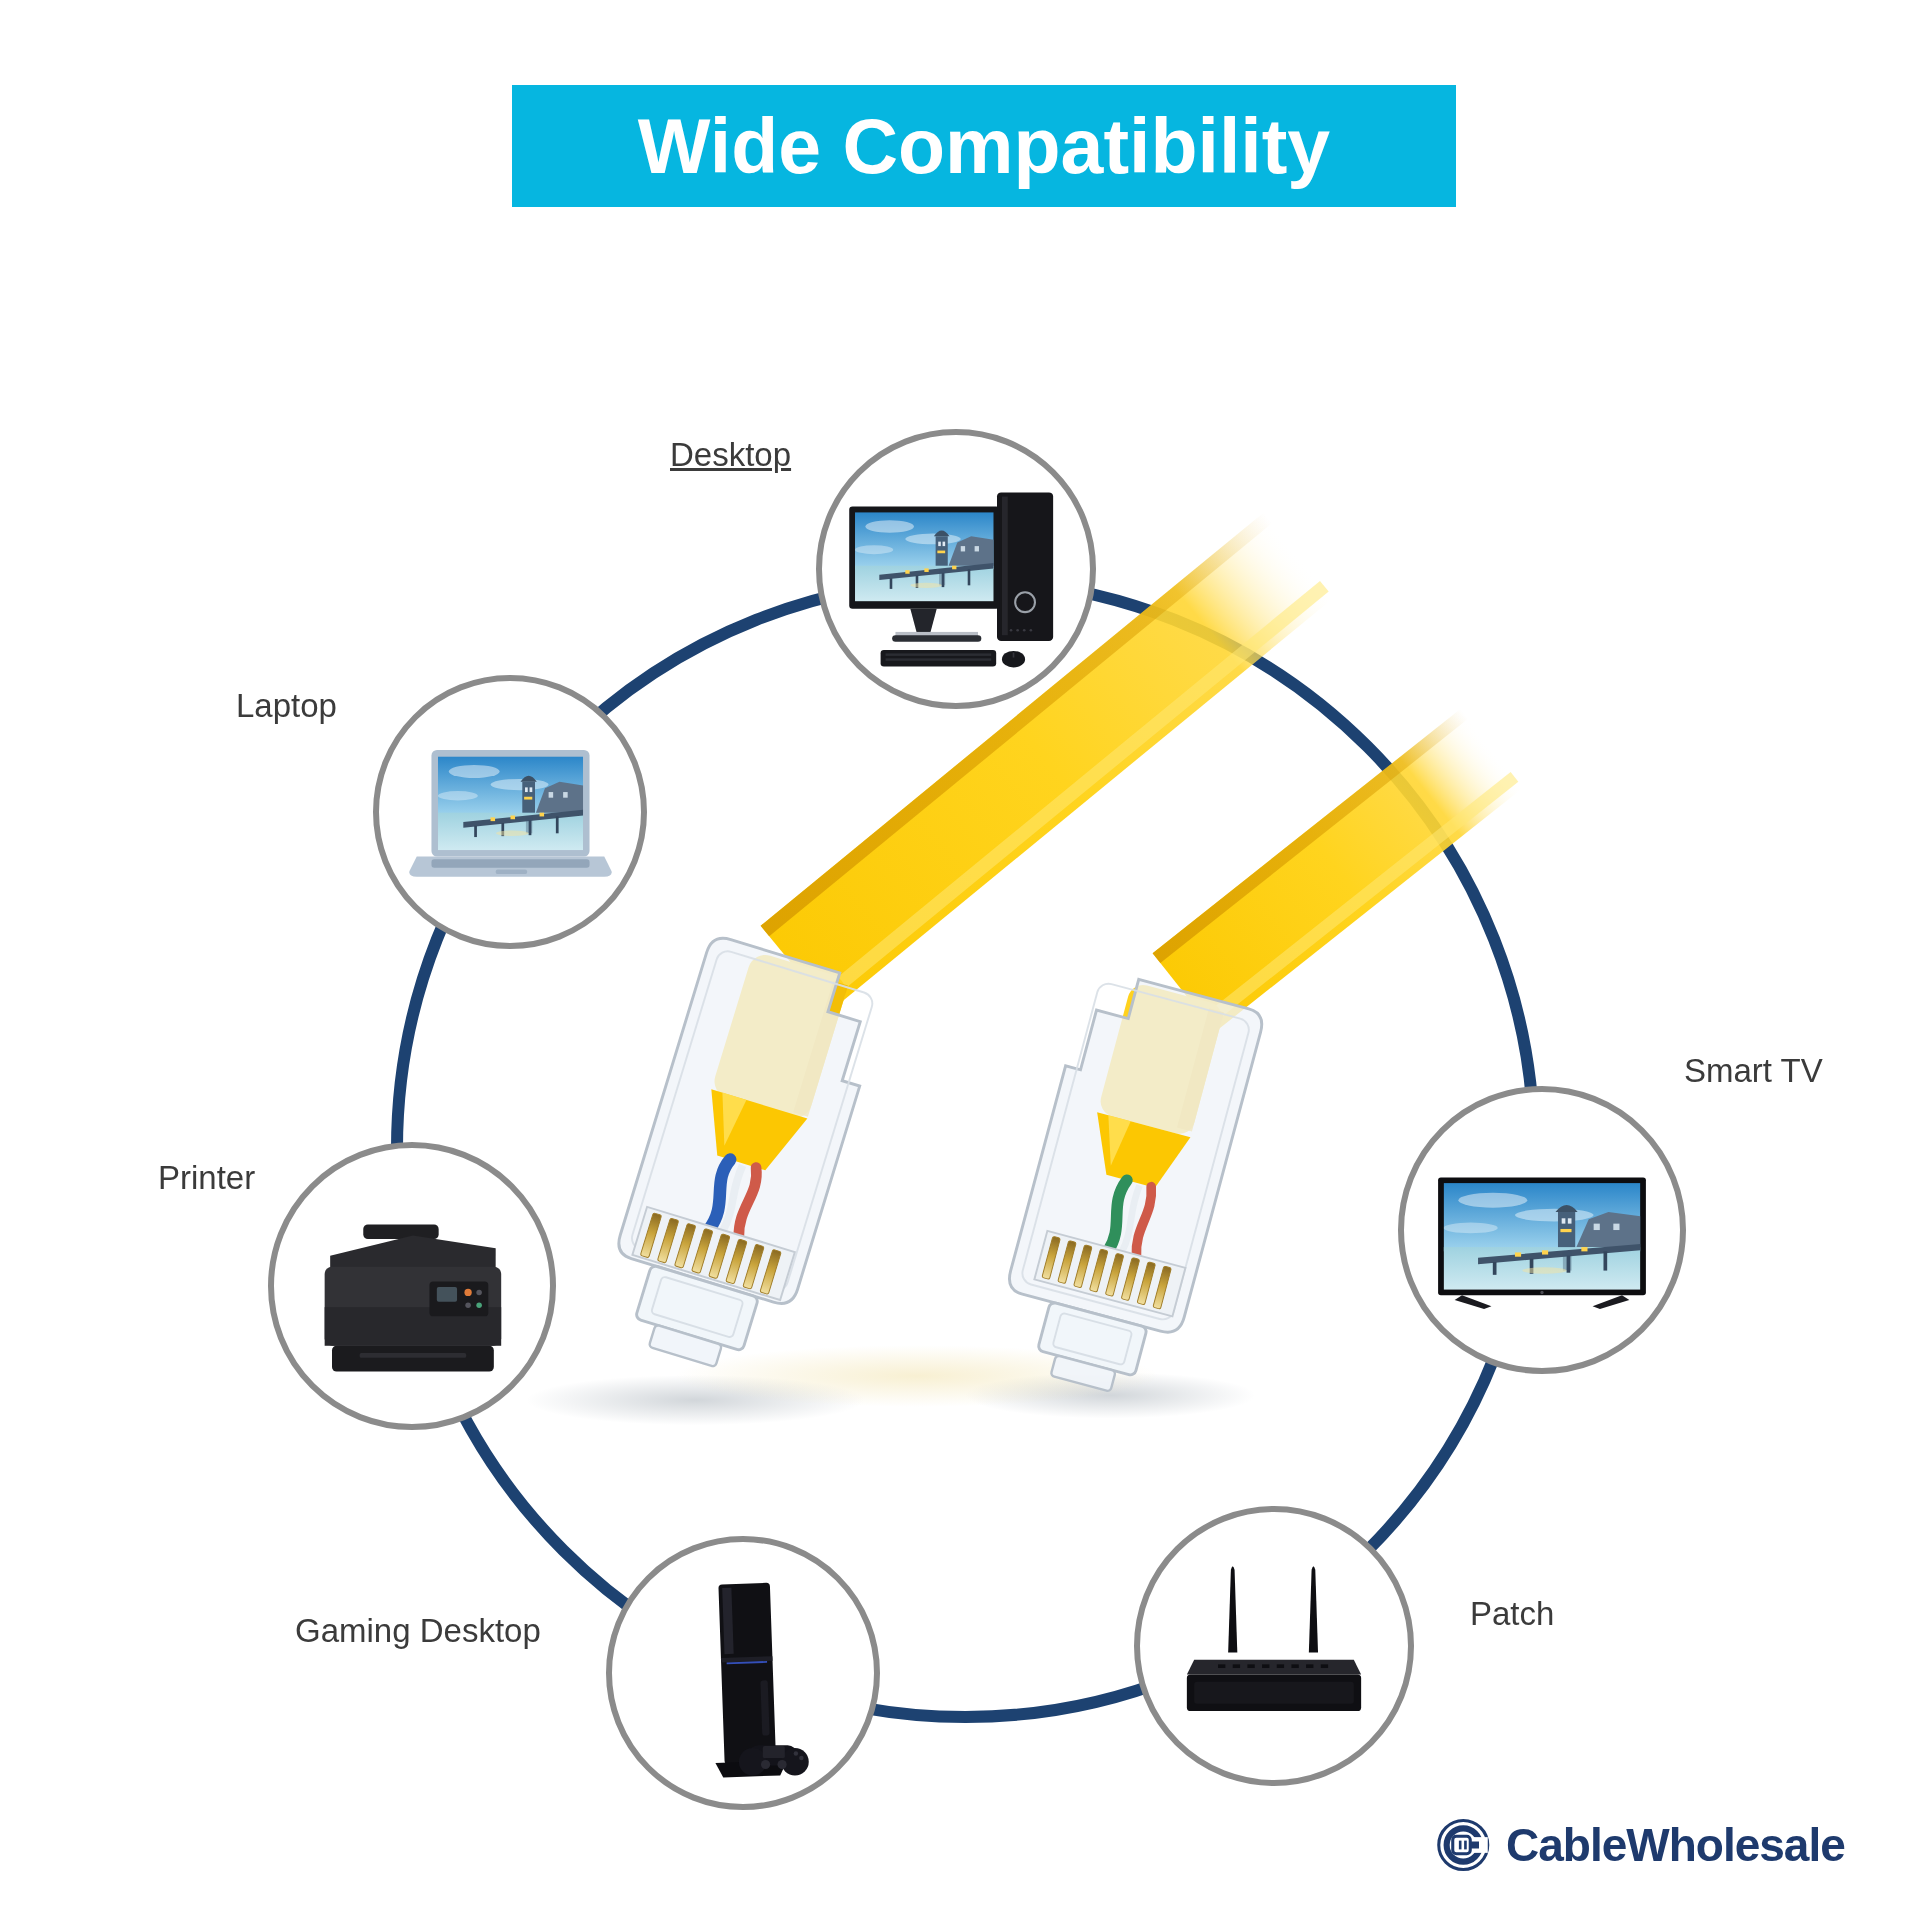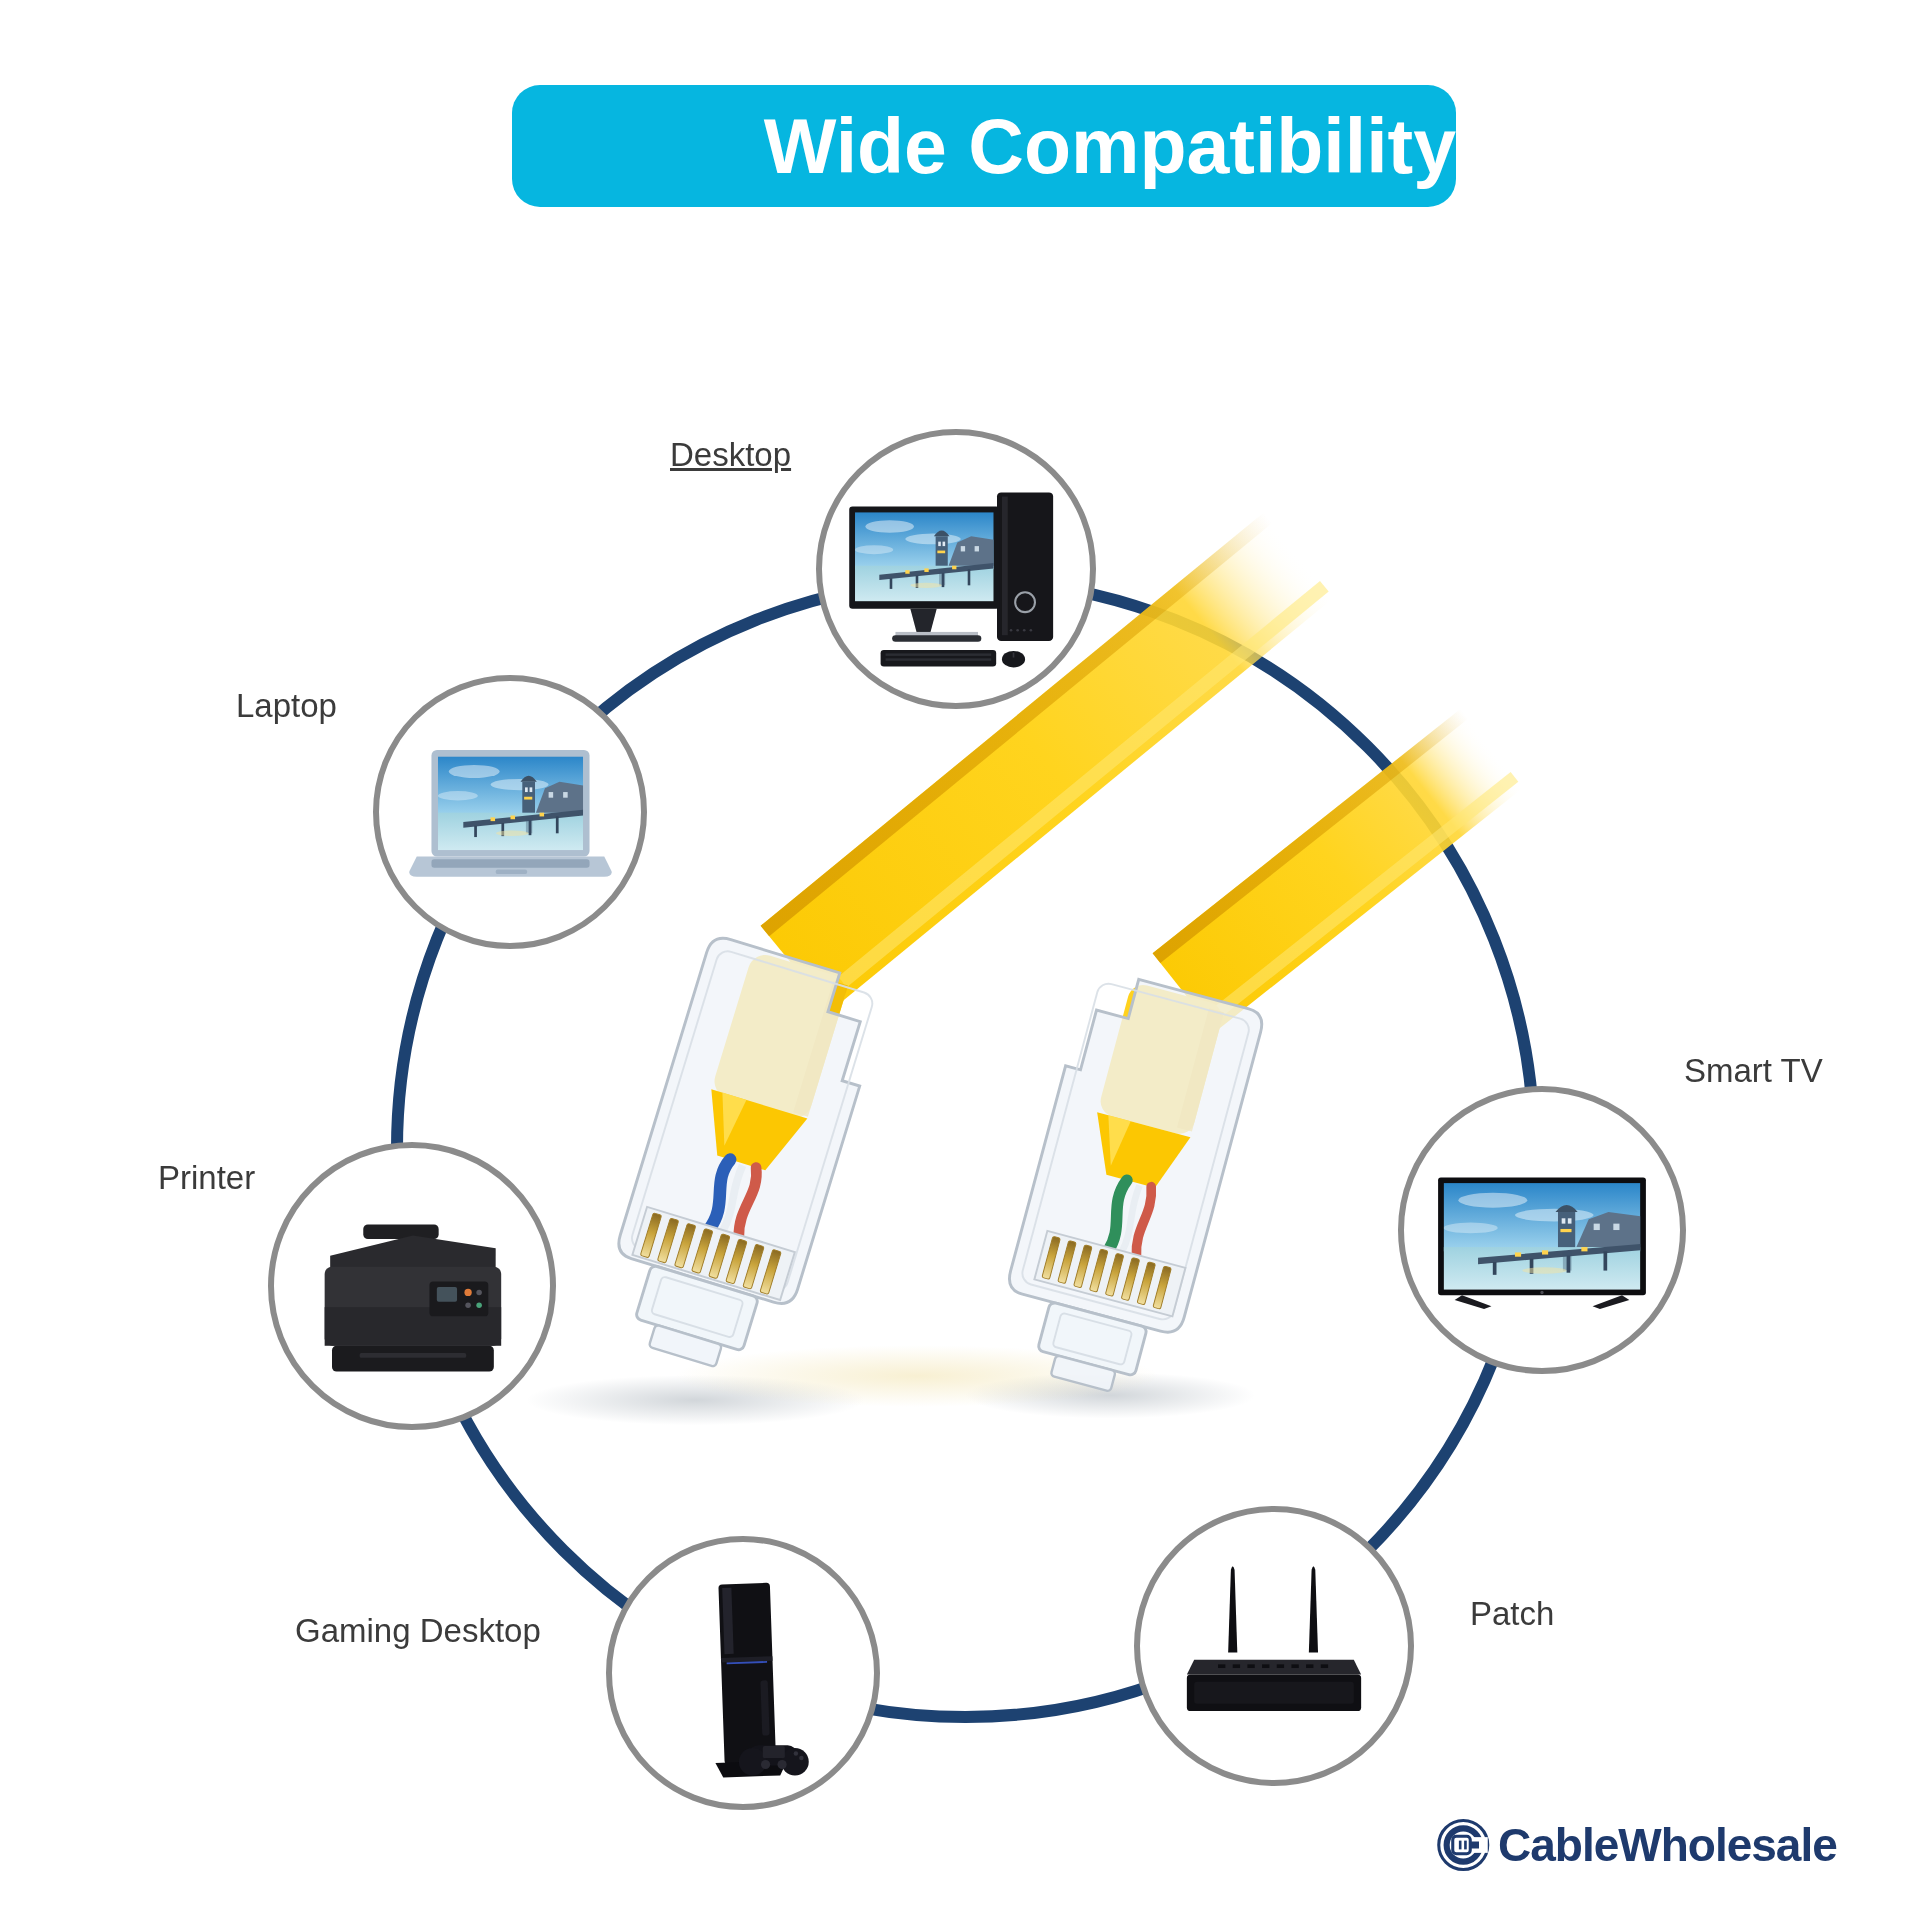--- a/index.html
+++ b/index.html
@@ -2,21 +2,21 @@
 <html><head>
 <meta charset="utf-8">
 <style>
   html,body { margin:0; padding:0; background:#ffffff; }
   .canvas {
     position:relative; width:1931px; height:1931px; background:#ffffff;
     font-family:"Liberation Sans", sans-serif; overflow:hidden;
   }
   .banner {
     position:absolute; left:512px; top:85px; width:944px; height:122px;
-    background:#06b6e0; display:flex; align-items:center; justify-content:flex-end;border-radius:28px;
+    background:#06b6e0; display:flex; align-items:center; justify-content:center;
   }
   .banner-title { color:#ffffff; font-size:77px; font-weight:bold; white-space:nowrap; }
   .subtitle {
     position:absolute; left:983px; top:247px; transform:translateX(-50%);
     text-align:center; color:#6a6a6a; font-size:40px; line-height:62px; white-space:nowrap;
   }
   .ring {
     position:absolute; left:391px; top:574px; width:1149px; height:1149px;
     border:12.6px solid #1d4271; border-radius:50%; box-sizing:border-box;
   }
@@ -32,21 +32,21 @@
   .c-smarttv { left:1398px; top:1086px; width:288px; height:288px; }
   .device-label { position:absolute; color:#3b3b3b; font-size:33px; white-space:nowrap; }
   .l-desktop { left:670px;  top:436px;text-decoration:underline; }
   .l-laptop  { left:236px;  top:687px; }
   .l-printer { left:158px;  top:1159px;text-align:right; }
   .l-console { left:295px;  top:1612px; }
   .l-router  { left:1470px; top:1595px; }
   .l-smarttv { left:1684px; top:1052px; }
   .cable-art { position:absolute; left:502px; top:502px; width:1043px; height:1043px; }
   .logo { position:absolute; left:1437px; top:1817px; display:flex; align-items:center; }
-  .logo-text { color:#1e3a6d; font-size:46px; font-weight:bold; margin-left:5px; letter-spacing:-1px; white-space:nowrap; }
+  .logo-text { color:#1e3a6d; font-size:46px; font-weight:bold; margin-left:13px; letter-spacing:-1px; white-space:nowrap; }
   .hidden-defs { position:absolute; width:0; height:0; overflow:hidden; }
 </style>
 </head>
 <body>
 
 <div class="canvas">
 
   <svg class="hidden-defs" aria-hidden="true">
     <defs>
       <linearGradient id="gSky" x1="0" y1="0" x2="0" y2="1">

